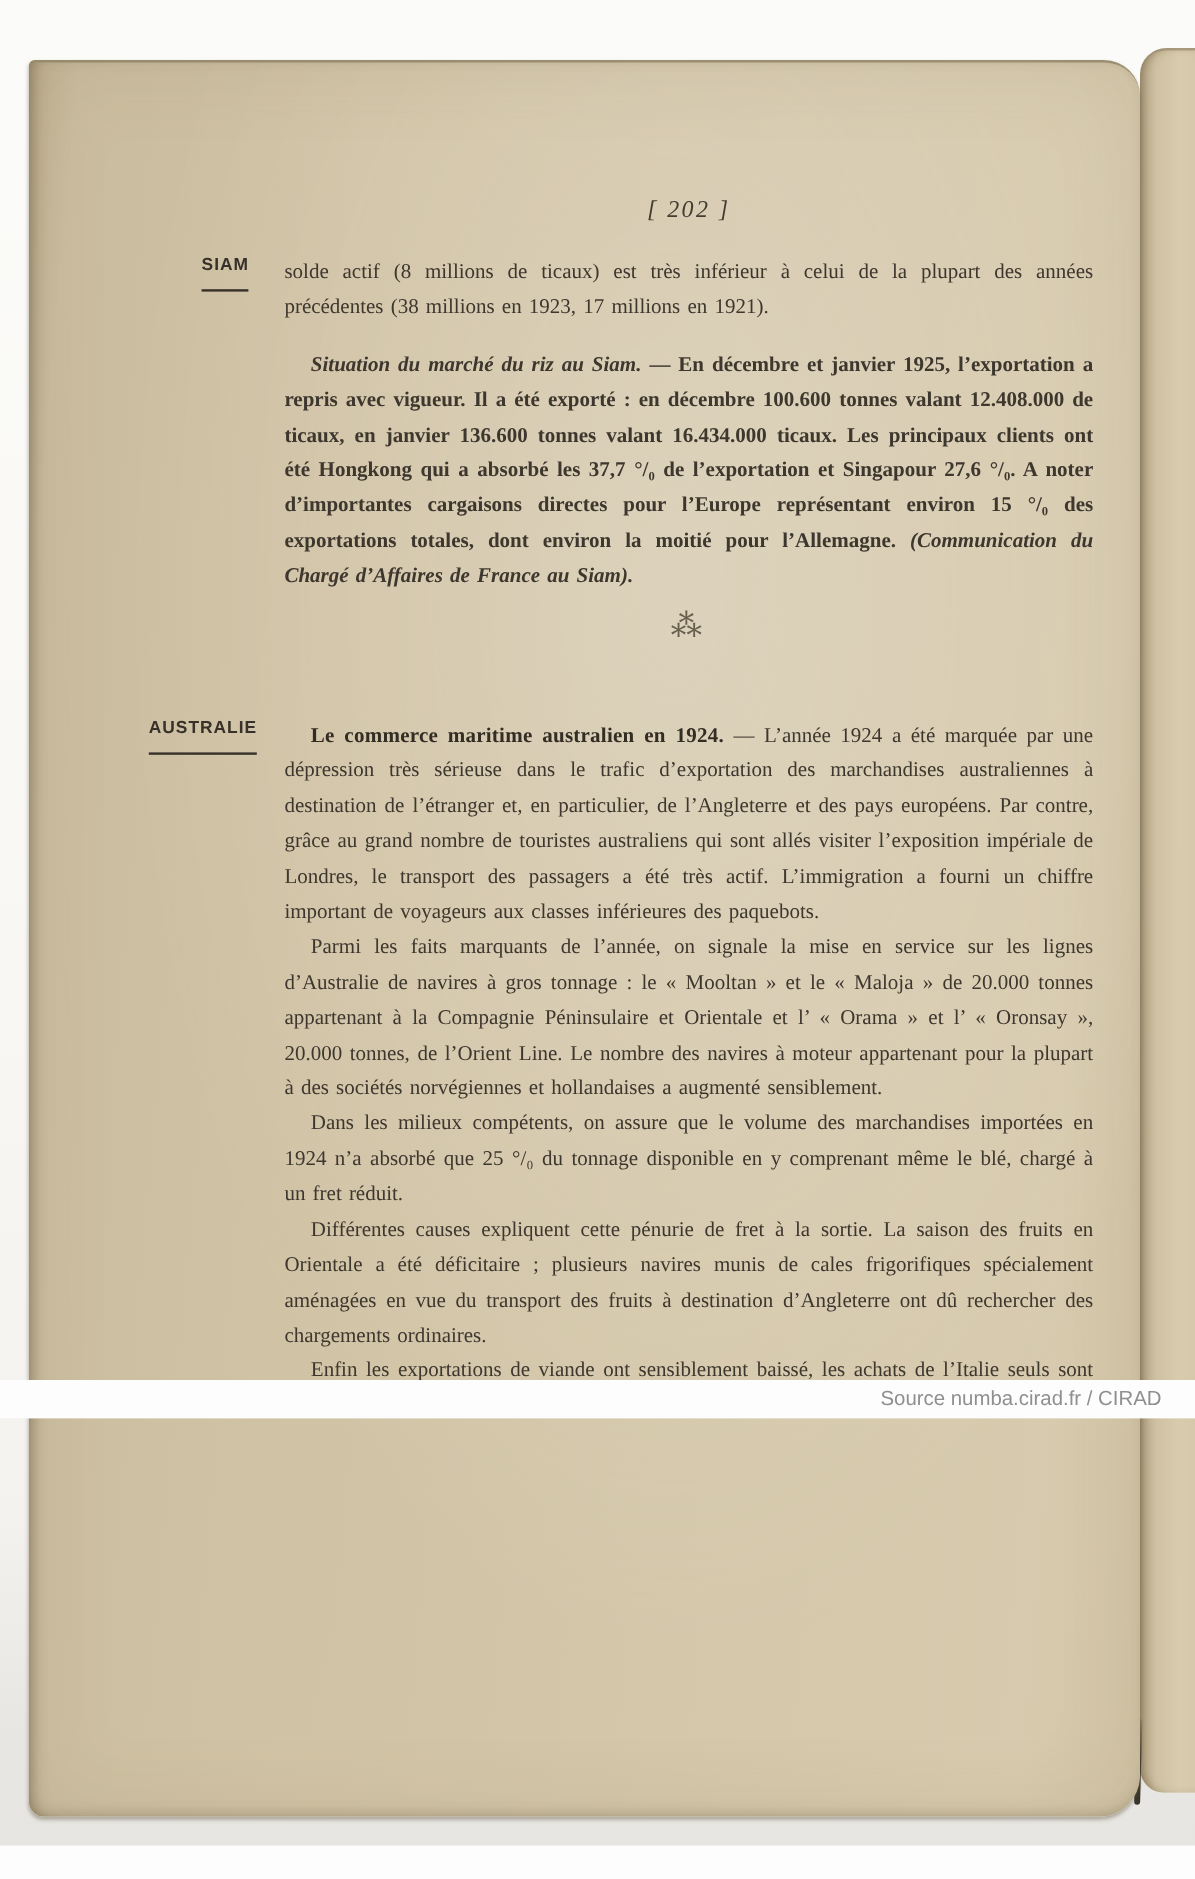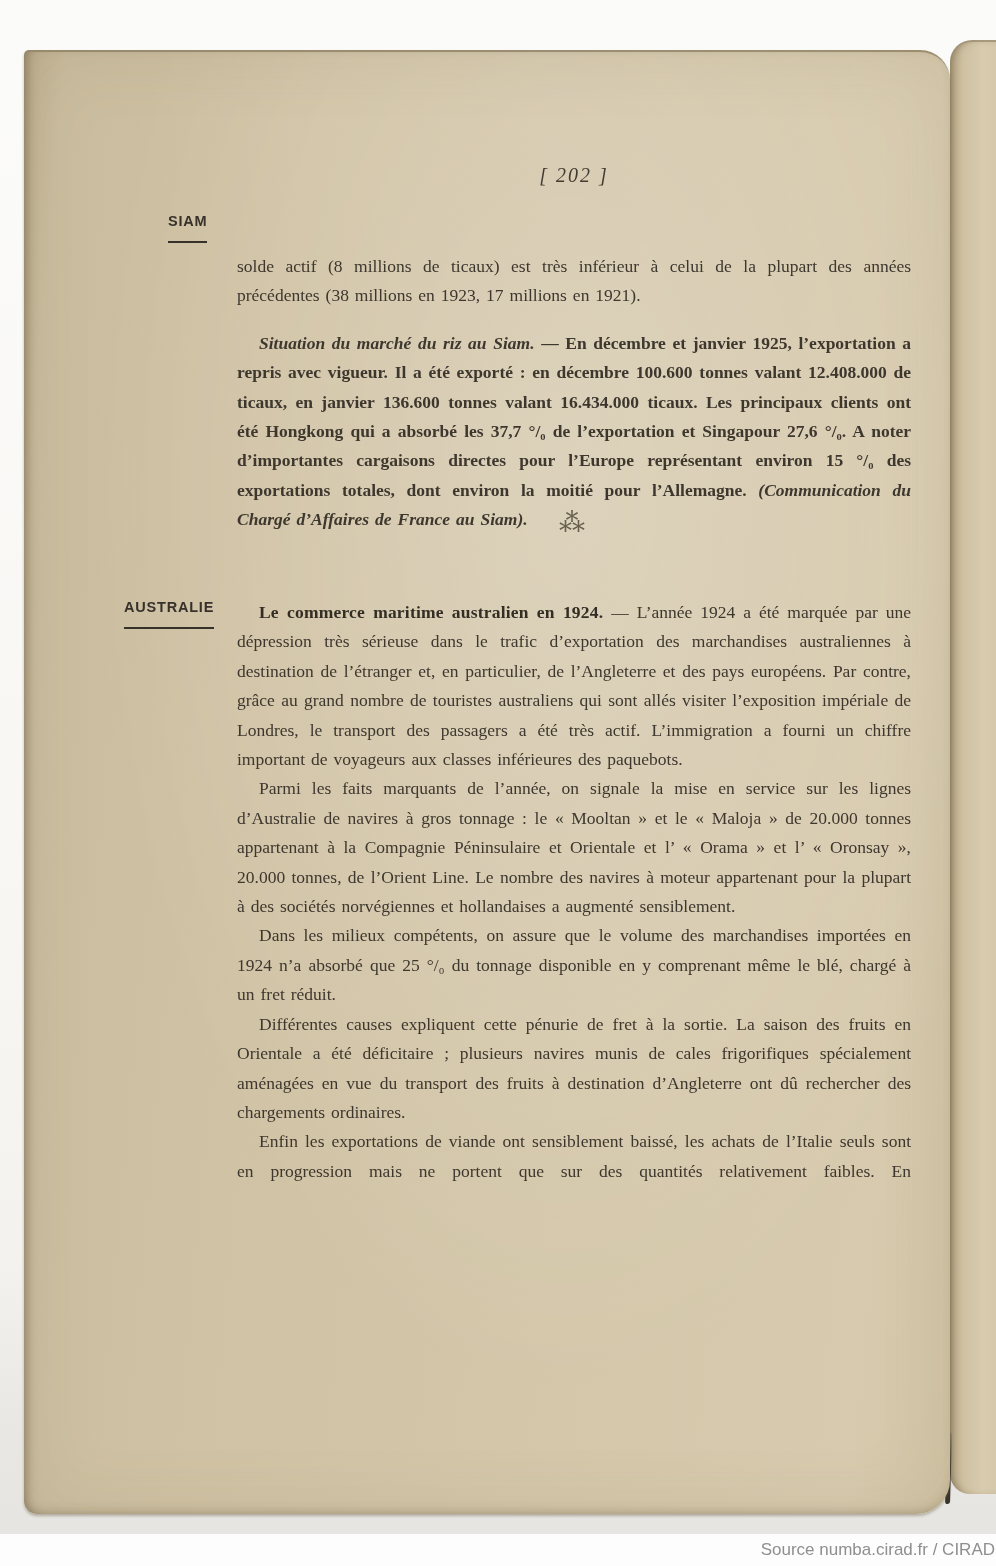--- a/index.html
+++ b/index.html
@@ -2,21 +2,21 @@
 <html><head>
 <meta charset="utf-8">
 <style>
   html, body { margin: 0; padding: 0; }
   body {
     width: 996px; height: 1566px;
     background: #fdfdfd;
     overflow: hidden;
     font-family: "Liberation Serif", "DejaVu Serif", serif;
   }
-  .screenshot { position: relative; width: 996px; height: 1566px; }
+  .screenshot { position: relative; width: 996px; height: 1182px; }
 
   
   .scan-area {
     position: absolute; left: 0; top: 0; width: 996px; height: 1538px;
     background: linear-gradient(180deg, #fbfbf9 0%, #f8f7f4 55%, #f3f2ee 82%, #e9e7e3 93%, #e7e5e1 100%);
     data-x: none;
   }
 
   
   .page-main {
@@ -67,21 +67,21 @@
   .text-block {
     position: absolute; left: 213px; width: 674px;
     font-size: 17.5px; line-height: 29.4px;
     text-align: justify; word-spacing: 1.6px;
     color: #3e372e;
   }
   .siam-block      { top: 160px; }
   .australie-block { top: 546px; }
 
   .text-block p { margin: 0; text-indent: 22px; }
-  .text-block p.no-indent { text-indent: 0; margin-top: 40px; }
+  .text-block p.no-indent { text-indent: 0; }
   .text-block p.gap-above { margin-top: 18px; font-weight: bold; }
   .italic { font-style: italic; }
   .bold-lead { font-weight: bold; letter-spacing: 0.2px; color: #332d24; font-family: Liberation Serif, serif; }
   .justify-last { text-align-last: justify; }
 
   .asterism {
     position: absolute; left: 213px; top: 455px; width: 674px;
     text-align: center;
     font-family: "DejaVu Serif", serif;
     font-size: 26px; color: #544c3c; opacity: 0.85;
@@ -89,21 +89,21 @@
   }
 
   
   .footer-bar {
     position: absolute; left: 0; bottom: 0; width: 996px; height: 32px;
     background: #fdfdfd;
     display: flex; align-items: center; justify-content: flex-end;
   }
   .footer-bar span {
     font-family: "Liberation Sans", "DejaVu Sans", sans-serif;
-    font-size: 17px; color: #8f8f8f; padding-right: 1px;
+    font-size: 17px; color: #8f8f8f; padding-right: 28px;
   }
 </style>
 </head>
 <body>
 
 <div class="screenshot">
 
   <div class="scan-area"></div>
 
   <div class="page-right"></div>

